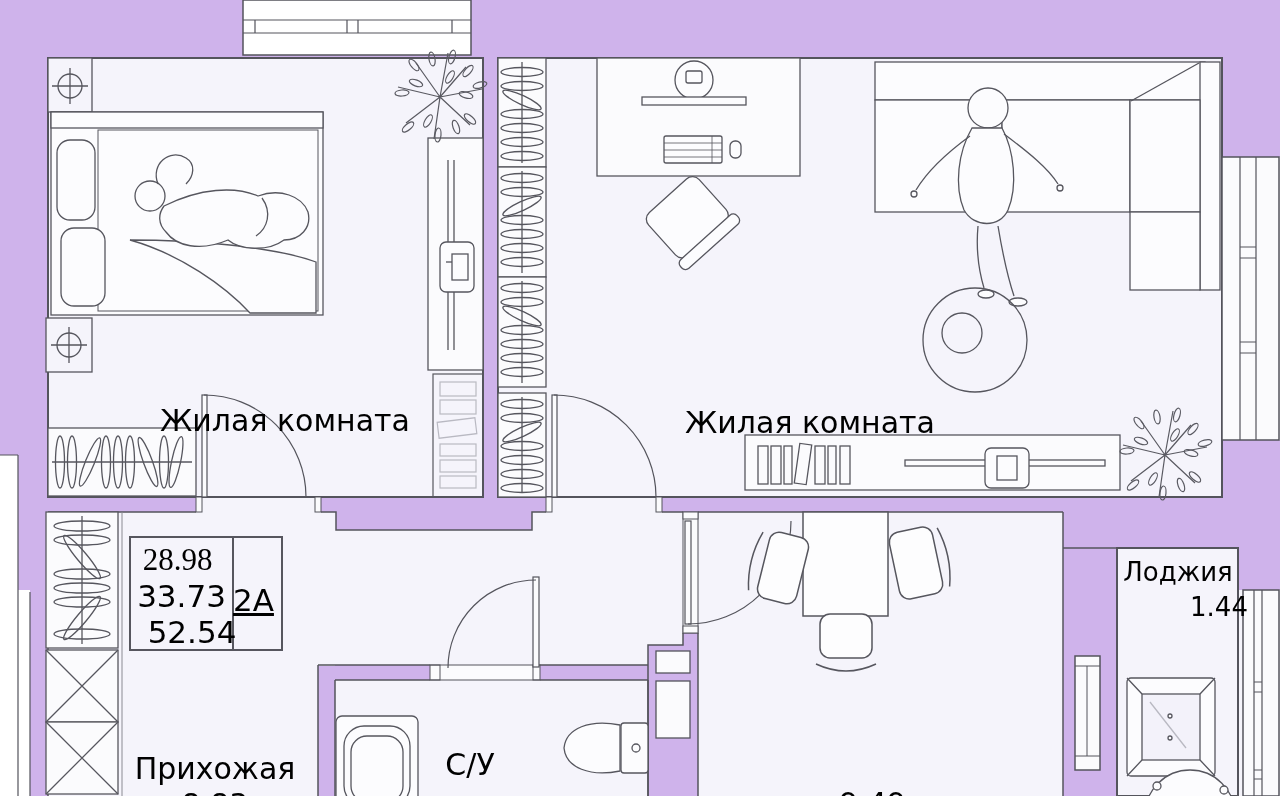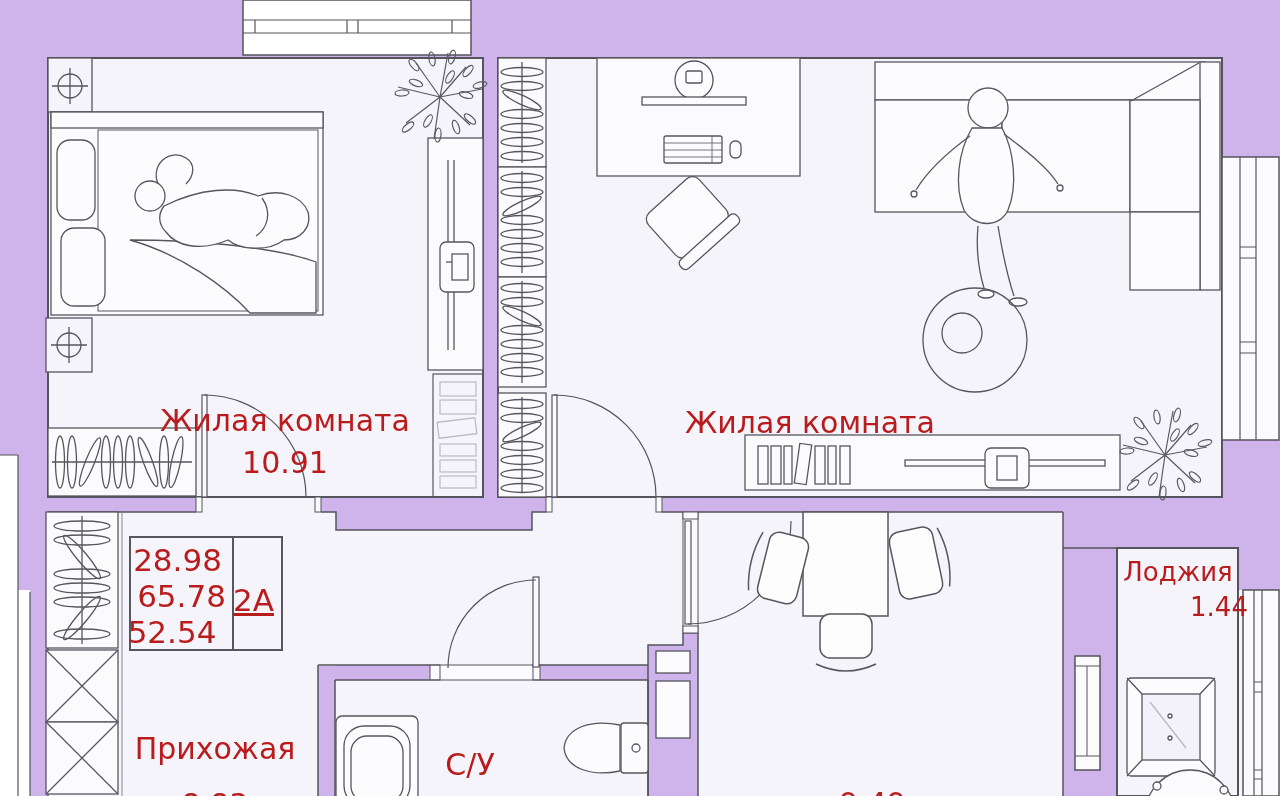--- a/index.html
+++ b/index.html
@@ -1,19 +1,19 @@
 <!DOCTYPE html>
 <html><head>
 <meta charset="utf-8">
 <style>
   html,body{margin:0;padding:0;background:#ffffff;}
   #canvas{position:relative;width:1280px;height:796px;overflow:hidden;
           font-family:"DejaVu Sans","Liberation Sans",sans-serif;background:#f5f4fb;}
   #plansvg{position:absolute;left:0;top:0;}
-  .lbl{position:absolute;color:#b91c1c;text-align:center;line-height:1.1;
+  .lbl{position:absolute;color:#000000;text-align:center;line-height:1.1;
        white-space:nowrap;user-select:none;}
   .room-lbl{font-size:30px;}
   .room-area{font-size:30px;}
   .loggia-lbl{font-size:26px;}
   .info-val{font-size:31px;}
   .partial{font-size:30px;}
 </style>
 </head>
 <body>
 
@@ -363,32 +363,31 @@
     </g>
     <g stroke="#56565e" stroke-width="1.3" fill="#fcfcfe">
       <circle cx="1190" cy="815" r="45"></circle>
       <circle cx="1157" cy="786" r="4"></circle>
           <circle cx="1224" cy="790" r="4"></circle>
     </g>
   </g>
 </svg>
 
 <div class="lbl room-lbl" style="left:110px;top:404px;width:350px;">Жилая комната</div>
-<div class="lbl room-area" style="left:110px;top:446px;width:350px;">10.91</div>
 
 <div class="lbl room-lbl" style="left:640px;top:406px;width:340px;">Жилая комната</div>
 
-<div class="lbl room-lbl" style="left:130px;top:732px;width:170px;">Прихожая</div>
+<div class="lbl room-lbl" style="left:130px;top:752px;width:170px;">Прихожая</div>
 <div class="lbl partial" style="left:130px;top:788px;width:170px;">8.83</div>
 
 <div class="lbl room-lbl" style="left:420px;top:748px;width:100px;">С/У</div>
 
 <div class="lbl partial" style="left:790px;top:787px;width:165px;">9.49</div>
 
 <div class="lbl loggia-lbl" style="left:1119px;top:558px;width:118px;text-align:center;">Лоджия</div>
 <div class="lbl loggia-lbl" style="left:1160px;top:593px;width:118px;">1.44</div>
 
-<div class="lbl info-val" style="left:132px;top:543px;width:91px;">28.98</div>
-<div class="lbl info-val" style="left:132px;top:579px;width:99px;">65.78</div>
-<div class="lbl info-val" style="left:116px;top:615px;width:112px;">52.54</div>
+<div class="lbl info-val" style="left:132px;top:543px;width:91px;font-family:Liberation Serif, serif;">28.98</div>
+<div class="lbl info-val" style="left:132px;top:579px;width:99px;">33.73</div>
+<div class="lbl info-val" style="left:124px;top:615px;width:112px;padding-left:12px;">52.54</div>
 <div class="lbl info-val" style="left:233px;top:583px;width:34px;text-decoration:underline;">2А</div>
 
 </div>
 
 </body></html>

